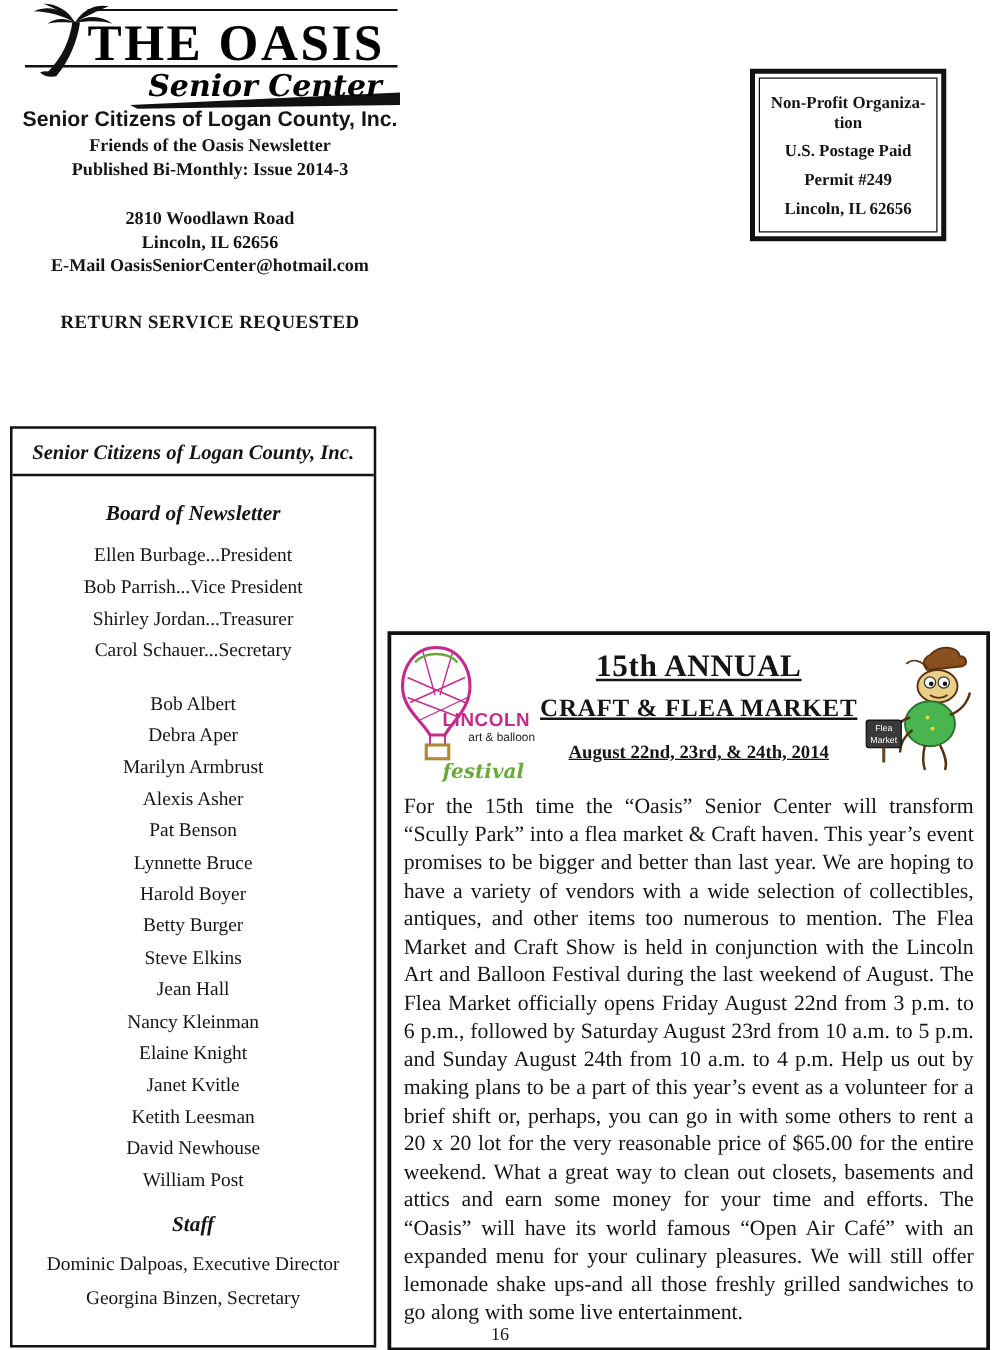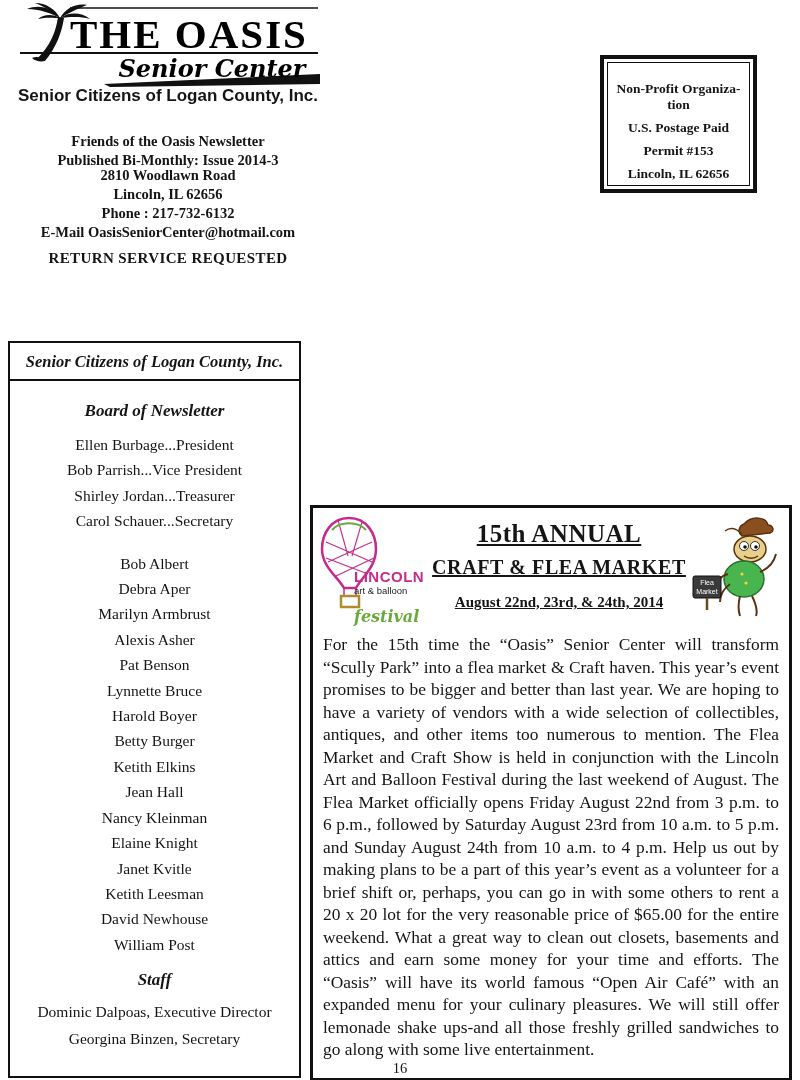--- a/index.html
+++ b/index.html
@@ -4,32 +4,32 @@
 <style>
   * { margin:0; padding:0; box-sizing:border-box; }
   html,body { background:#ffffff; }
   body { font-family:"Liberation Serif", serif; color:#151515; }
   .page { position:relative; width:800px; height:1080px; background:#fff; overflow:hidden; margin:0 auto; }
 
   
   .logo-wrap { position:absolute; left:12px; top:2px; width:312px; height:86px; }
   .org-name { position:absolute; left:12px; top:86px; width:312px; text-align:center;
               font-family:"Liberation Sans", sans-serif; font-weight:bold; font-size:17px; }
-  .newsletter-info { position:absolute; left:12px; top:132px; width:312px; text-align:center;
+  .newsletter-info { position:absolute; left:12px; top:108px; width:312px; text-align:center;
               font-weight:bold; font-size:14.5px; line-height:19px; }
   .address-block { position:absolute; left:12px; top:166px; width:312px; text-align:center;
               font-weight:bold; font-size:14.5px; line-height:19px; }
   .return-service { position:absolute; left:12px; top:250px; width:312px; text-align:center;
               font-weight:bold; font-size:15px; letter-spacing:0.4px; }
 
   
   .postage-box { position:absolute; left:600px; top:55px; width:157px; height:138px;
                  border:4px solid #111; padding:3px; background:#fff; }
   .postage-inner { height:100%; border:1px solid #111; display:flex; flex-direction:column;
-                 justify-content:flex-end; text-align:center; font-weight:bold; font-size:13.5px; }
+                 justify-content:center; text-align:center; font-weight:bold; font-size:13.5px; }
   .postage-line { margin:4px 0; line-height:15px; }
   .postage-line:nth-child(2) { margin-top:-3px; }
 
   
   .board-box { position:absolute; left:8px; top:341px; width:293px; height:737px;
                border:2px solid #111; text-align:center; background:#fff; }
   .board-box-title { padding:9px 0 7px; font-weight:bold; font-style:italic; font-size:16.5px;
                border-bottom:2px solid #111; }
   .board-heading { margin-top:20px; font-weight:bold; font-style:italic; font-size:17px; }
   ul.plain { list-style:none; }
@@ -41,21 +41,21 @@
   .staff-list .board-line { line-height:27px; }
 
   
   .event-box { position:absolute; left:310px; top:505px; width:482px; height:576px;
                border:3px solid #111; background:#fff; overflow:hidden; }
   .event-header { display:flex; align-items:flex-start; padding:4px 5px 0 5px; height:120px; }
   .balloon-logo { position:relative; width:110px; height:114px; flex:none; }
   .balloon-text { position:absolute; left:36px; top:57px; width:74px; line-height:1; }
   .lincoln-word { color:#c52b8c; font-family:"Liberation Sans", sans-serif; font-weight:bold;
                   font-size:15px; letter-spacing:0.5px; }
-  .artballoon-word { color:#222; font-family:"Liberation Sans", sans-serif; font-size:9.5px; margin-top:2px; }
+  .artballoon-word { color:#222; font-family:"Liberation Sans", sans-serif; font-size:9.5px; margin-top:2px;text-align:right; }
   .festival-word { color:#6aaa3a; font-style:italic; font-weight:bold; font-size:16px;
                   font-family:"DejaVu Serif", serif; margin-top:13px; }
   .event-titles { flex:1; text-align:center; padding-top:8px;text-decoration:underline; }
   .event-title { font-weight:bold; font-size:25px; letter-spacing:0.5px; }
   .event-subtitle { font-weight:bold; font-size:20px; margin-top:8px; letter-spacing:0.6px; }
   .event-dates { font-weight:bold; font-size:15px; margin-top:15px; }
   .flea-art { width:94px; height:112px; flex:none; }
   .event-body { padding:5px 10px 0 10px; font-size:17.4px; line-height:22.5px; text-align:justify; }
 
   .page-number { position:absolute; left:0; right:0; top:1060px; text-align:center; font-size:14.5px; z-index:5; }
@@ -88,32 +88,31 @@
   <div class="org-name">Senior Citizens of Logan County, Inc.</div>
 
   <ul class="plain newsletter-info">
       <li class="newsletter-line">Friends of the Oasis Newsletter</li>
       <li class="newsletter-line">Published Bi-Monthly: Issue 2014-3</li>
     </ul>
 
   <ul class="plain address-block">
       <li class="address-line">2810 Woodlawn Road</li>
       <li class="address-line">Lincoln, IL 62656</li>
-      <li class="address-line">Phone : 217-732-6132</li>
       <li class="address-line">E-Mail  OasisSeniorCenter@hotmail.com</li>
     </ul>
 
   <div class="return-service">RETURN SERVICE REQUESTED</div>
 
   <div class="postage-box">
     <ul class="plain postage-inner">
         <li class="postage-line">Non-Profit Organiza-</li>
         <li class="postage-line">tion</li>
         <li class="postage-line">U.S. Postage Paid</li>
-        <li class="postage-line">Permit #153</li>
+        <li class="postage-line">Permit #249</li>
         <li class="postage-line">Lincoln, IL  62656</li>
       </ul>
   </div>
 
   <aside class="board-box">
     <div class="board-box-title">Senior Citizens of Logan County, Inc.</div>
     <div class="board-heading">Board of Newsletter</div>
     <ul class="plain officers-list">
         <li class="board-line">Ellen Burbage...President</li>
         <li class="board-line">Bob Parrish...Vice President</li>
@@ -122,21 +121,21 @@
       </ul>
     <ul class="plain members-list">
         <li class="board-line">Bob Albert</li>
         <li class="board-line">Debra Aper</li>
         <li class="board-line">Marilyn Armbrust</li>
         <li class="board-line">Alexis Asher</li>
         <li class="board-line">Pat Benson</li>
         <li class="board-line">Lynnette Bruce</li>
         <li class="board-line">Harold Boyer</li>
         <li class="board-line">Betty Burger</li>
-        <li class="board-line">Ketith Elkins</li>
+        <li class="board-line">Steve Elkins</li>
         <li class="board-line">Jean Hall</li>
         <li class="board-line">Nancy Kleinman</li>
         <li class="board-line">Elaine Knight</li>
         <li class="board-line">Janet Kvitle</li>
         <li class="board-line">Ketith Leesman</li>
         <li class="board-line">David Newhouse</li>
         <li class="board-line">William Post</li>
       </ul>
     <div class="staff-heading">Staff</div>
     <ul class="plain staff-list">

